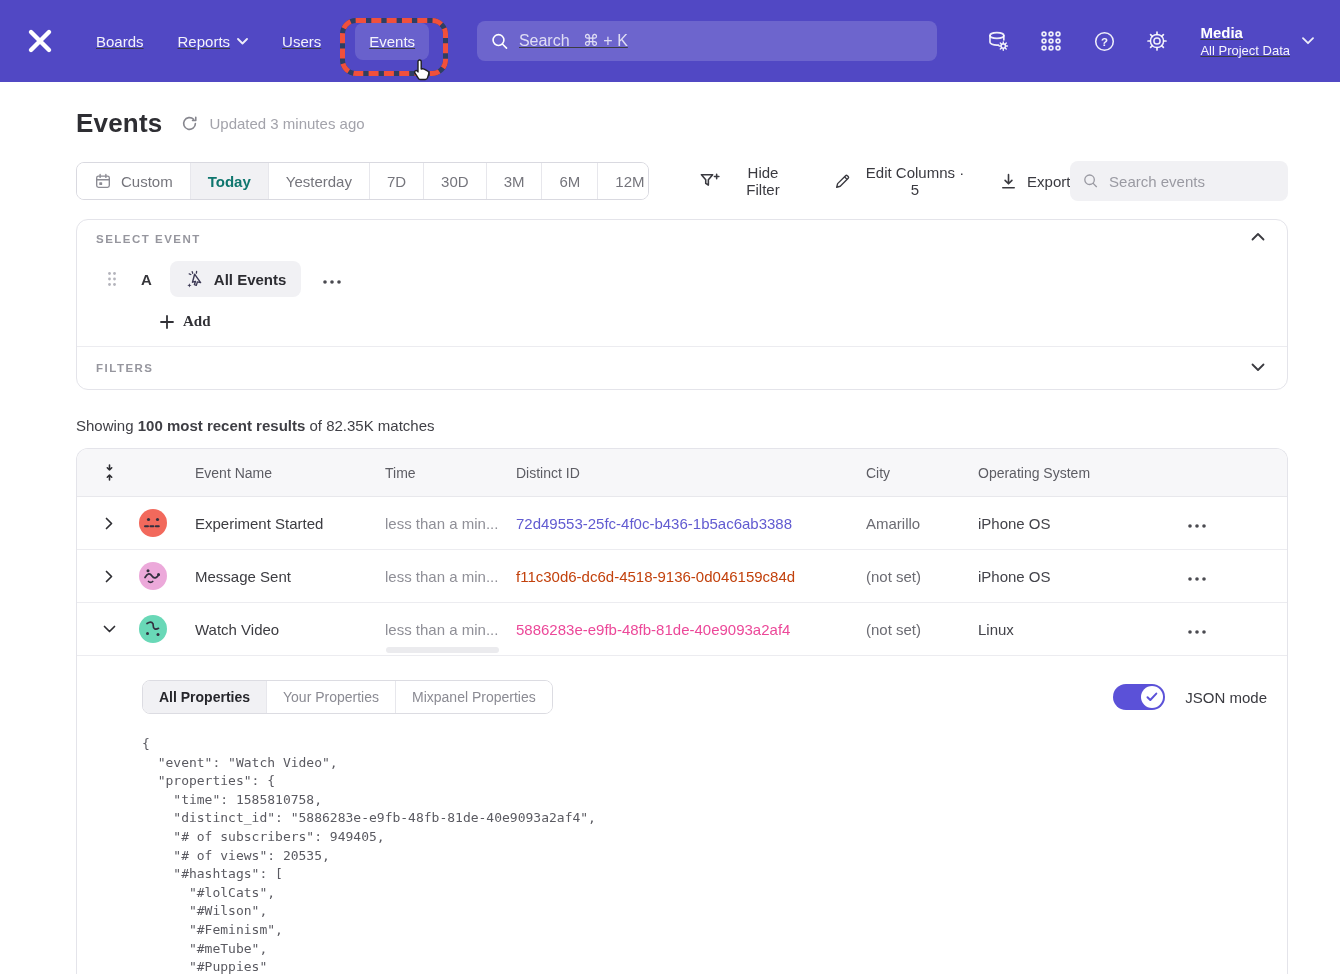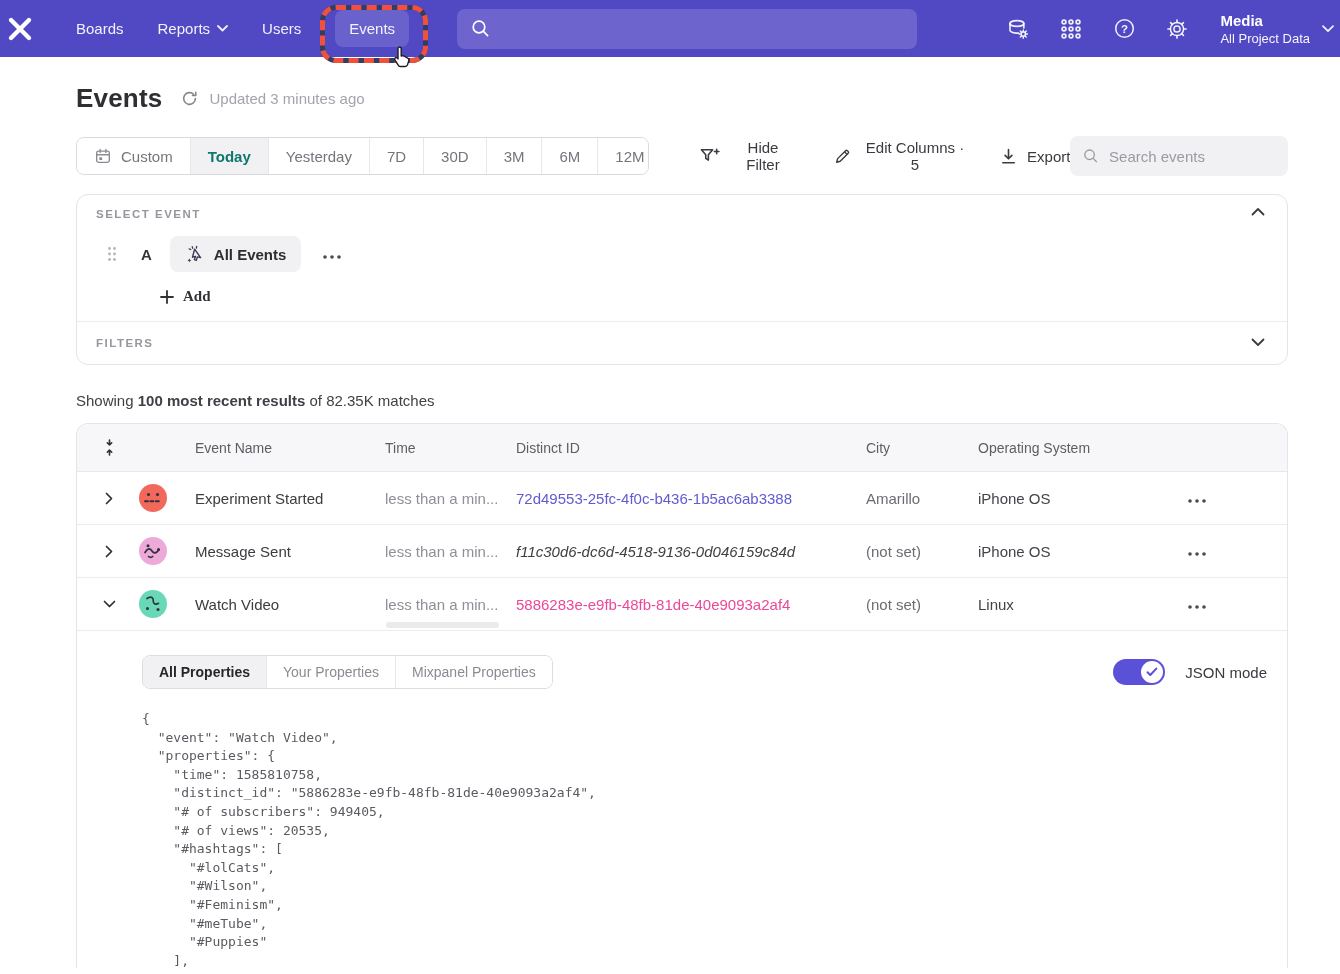--- a/index.html
+++ b/index.html
@@ -1,21 +1,21 @@
 <!DOCTYPE html>
 <html><head>
 <meta charset="utf-8">
 <style>
   * { margin:0; padding:0; box-sizing:border-box; }
   html,body { width:1340px; height:974px; overflow:hidden; background:#fff;
     font-family:"Liberation Sans", sans-serif; color:#3c3c41; }
 
   
-  .navbar { height:57px; background:#5148c4; display:flex; align-items:center;
-    padding:0 6px; position:relative; z-index:5; }
+  .navbar { height:82px; background:#5148c4; display:flex; align-items:center;
+    padding:0 26px; position:relative; z-index:5;text-decoration:underline; }
   .logo { width:30px; height:30px; display:flex; align-items:center; margin-right:40px; }
   .nav-items { display:flex; align-items:center; }
   .nav-item { color:rgba(255,255,255,.93); font-size:15px; margin-right:34px;
     display:flex; align-items:center; gap:7px; cursor:pointer; }
   .nav-item--active { background:rgba(255,255,255,.14); border-radius:8px;
     padding:10px 14px; margin-right:0; position:relative; }
   .ann-base, .ann-dash { position:absolute; left:-15px; right:-19px; top:-5px;
     bottom:-16px; border-radius:16px; pointer-events:none; }
   .ann-base { border:5px solid #2e3f63; }
   .ann-dash { border:5px dashed #f1503c; }
@@ -141,20 +141,21 @@
       <svg class="cursor-icon" width="24" height="26" viewBox="0 0 24 26">
         <path d="M9 3.6c0-.9.7-1.6 1.6-1.6s1.6.7 1.6 1.6V11l1.2-.2c.6-.1 1.3 0 1.8.3l3.6 2c.9.5 1.3 1.6 1 2.6l-1.3 4.2c-.3 1-1.2 1.6-2.2 1.6h-4.7c-.9 0-1.7-.4-2.2-1.2L5.9 15c-.5-.7-.3-1.7.4-2.2.7-.4 1.5-.3 2 .3l.7.8V3.6z" fill="#fff" stroke="#1e1e24" stroke-width="1.4" stroke-linejoin="round"></path>
       </svg>
     </div>
   </nav>
   <div class="nav-search">
     <svg width="19" height="19" viewBox="0 0 19 19">
       <circle cx="8" cy="8" r="5.8" stroke="#fff" stroke-width="1.7" fill="none"></circle>
       <path d="M12.4 12.4l4.2 4.2" stroke="#fff" stroke-width="1.7" stroke-linecap="round"></path>
     </svg>
+    <input type="text" placeholder="Search   ⌘ + K" style="">
   </div>
   <div class="nav-right">
     <div class="nav-icon">
       <svg width="24" height="22" viewBox="0 0 21 20">
         <ellipse cx="9.5" cy="5" rx="6.3" ry="2.6" stroke="rgba(255,255,255,.9)" stroke-width="1.5" fill="none"></ellipse>
         <path d="M3.2 5v6.2c0 1.4 2.8 2.6 6.3 2.6.5 0 1 0 1.5-.1M15.8 5v4" stroke="rgba(255,255,255,.9)" stroke-width="1.5" fill="none" stroke-linecap="round"></path>
         <circle cx="15.3" cy="14.6" r="2" stroke="rgba(255,255,255,.9)" stroke-width="1.4" fill="none"></circle>
         <path d="M15.3 11.9v-1.1M15.3 18.4v-1.1M12.6 14.6h-1.1M19.1 14.6H18M13.4 12.7l-.8-.8M18 17.3l-.8-.8M13.4 16.5l-.8.8M18 11.9l-.8.8" stroke="rgba(255,255,255,.9)" stroke-width="1.3" stroke-linecap="round"></path>
       </svg>
     </div>
@@ -385,21 +386,21 @@
       <span class="avatar" style="background: rgb(236, 169, 218);">
         <svg width="28" height="28" viewBox="0 0 28 28">
           <circle cx="9" cy="8.8" r="1.5" fill="#33303f"></circle>
             <circle cx="19.5" cy="12.5" r="1.5" fill="#33303f"></circle>
           <path d="M6 15.5c2.5-4.5 5-4.5 7-1.5s4.5 2.2 7-1.2" stroke="#33303f" stroke-width="1.7" fill="none" stroke-linecap="round"></path>
           <path d="M9.5 19.5c1.2 1.2 3 1.2 4.2 0" stroke="#33303f" stroke-width="1.7" fill="none" stroke-linecap="round"></path>
         </svg>
       </span>
       <span class="cell-name">Message Sent</span>
       <span class="cell-time">less than a min...</span>
-      <a href="#" class="cell-id" style="color: #404040; font-style: italic;">f11c30d6-dc6d-4518-9136-0d046159c84d</a>
+      <a href="#" class="cell-id" style="color: #c2410c;">f11c30d6-dc6d-4518-9136-0d046159c84d</a>
       <span class="cell-city">(not set)</span>
       <span class="cell-os">iPhone OS</span>
       <span class="cell-actions">
           <button class="more-dots" style="margin:0">
         <svg width="18" height="4" viewBox="0 0 18 4">
           <circle cx="2" cy="2" r="1.8" fill="#4a4a50"></circle>
               <circle cx="9" cy="2" r="1.8" fill="#4a4a50"></circle>
               <circle cx="16" cy="2" r="1.8" fill="#4a4a50"></circle>
         </svg></button>
       </span>

